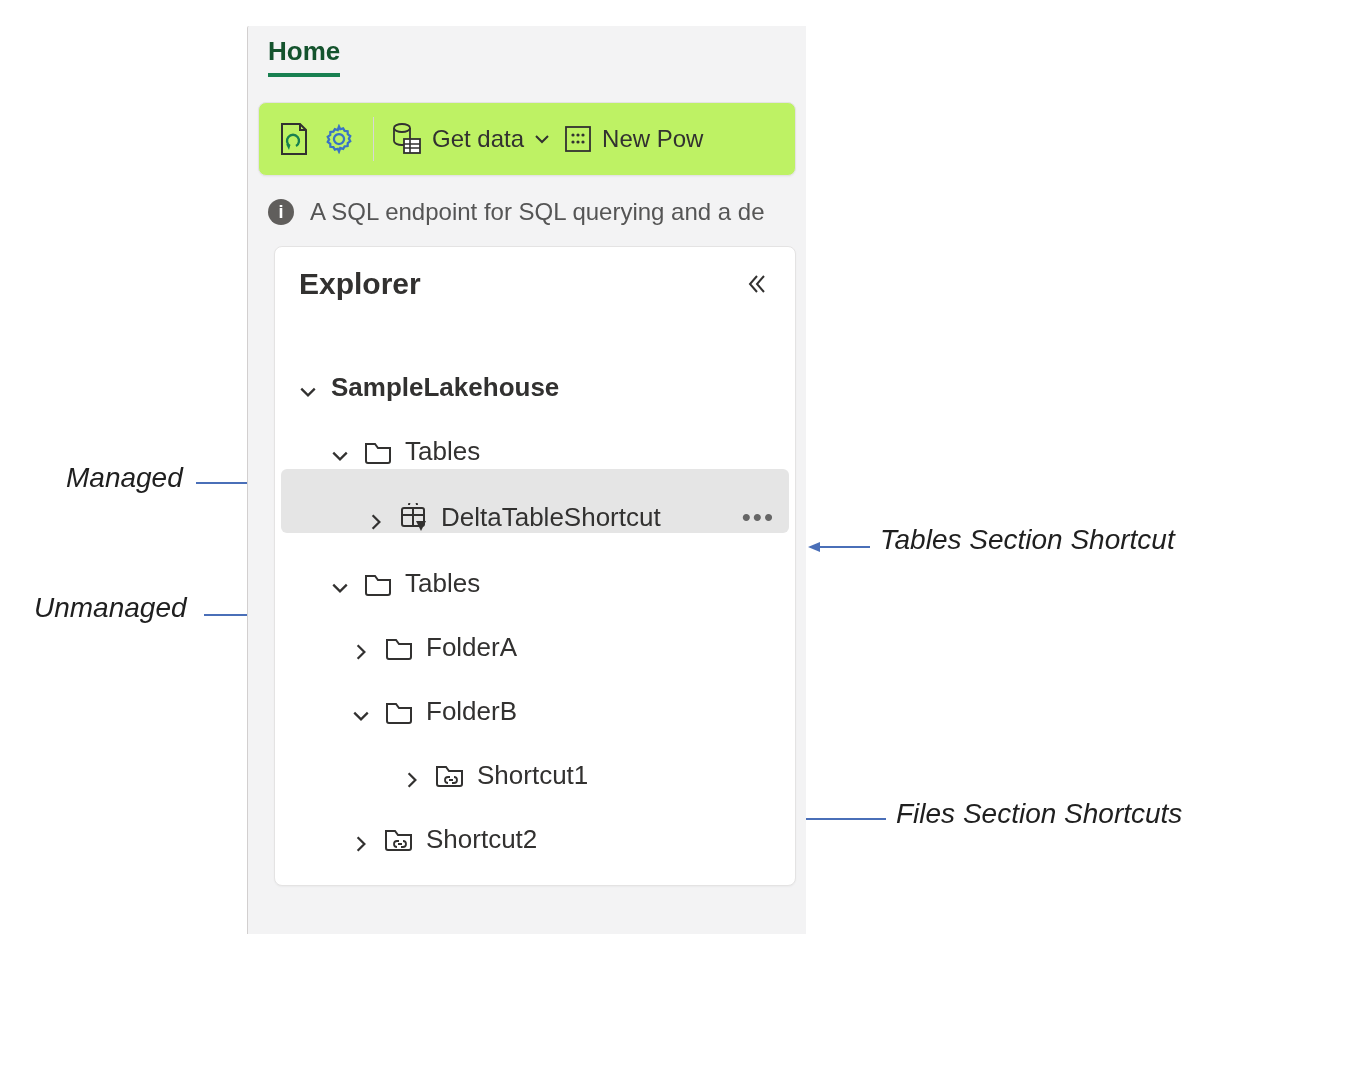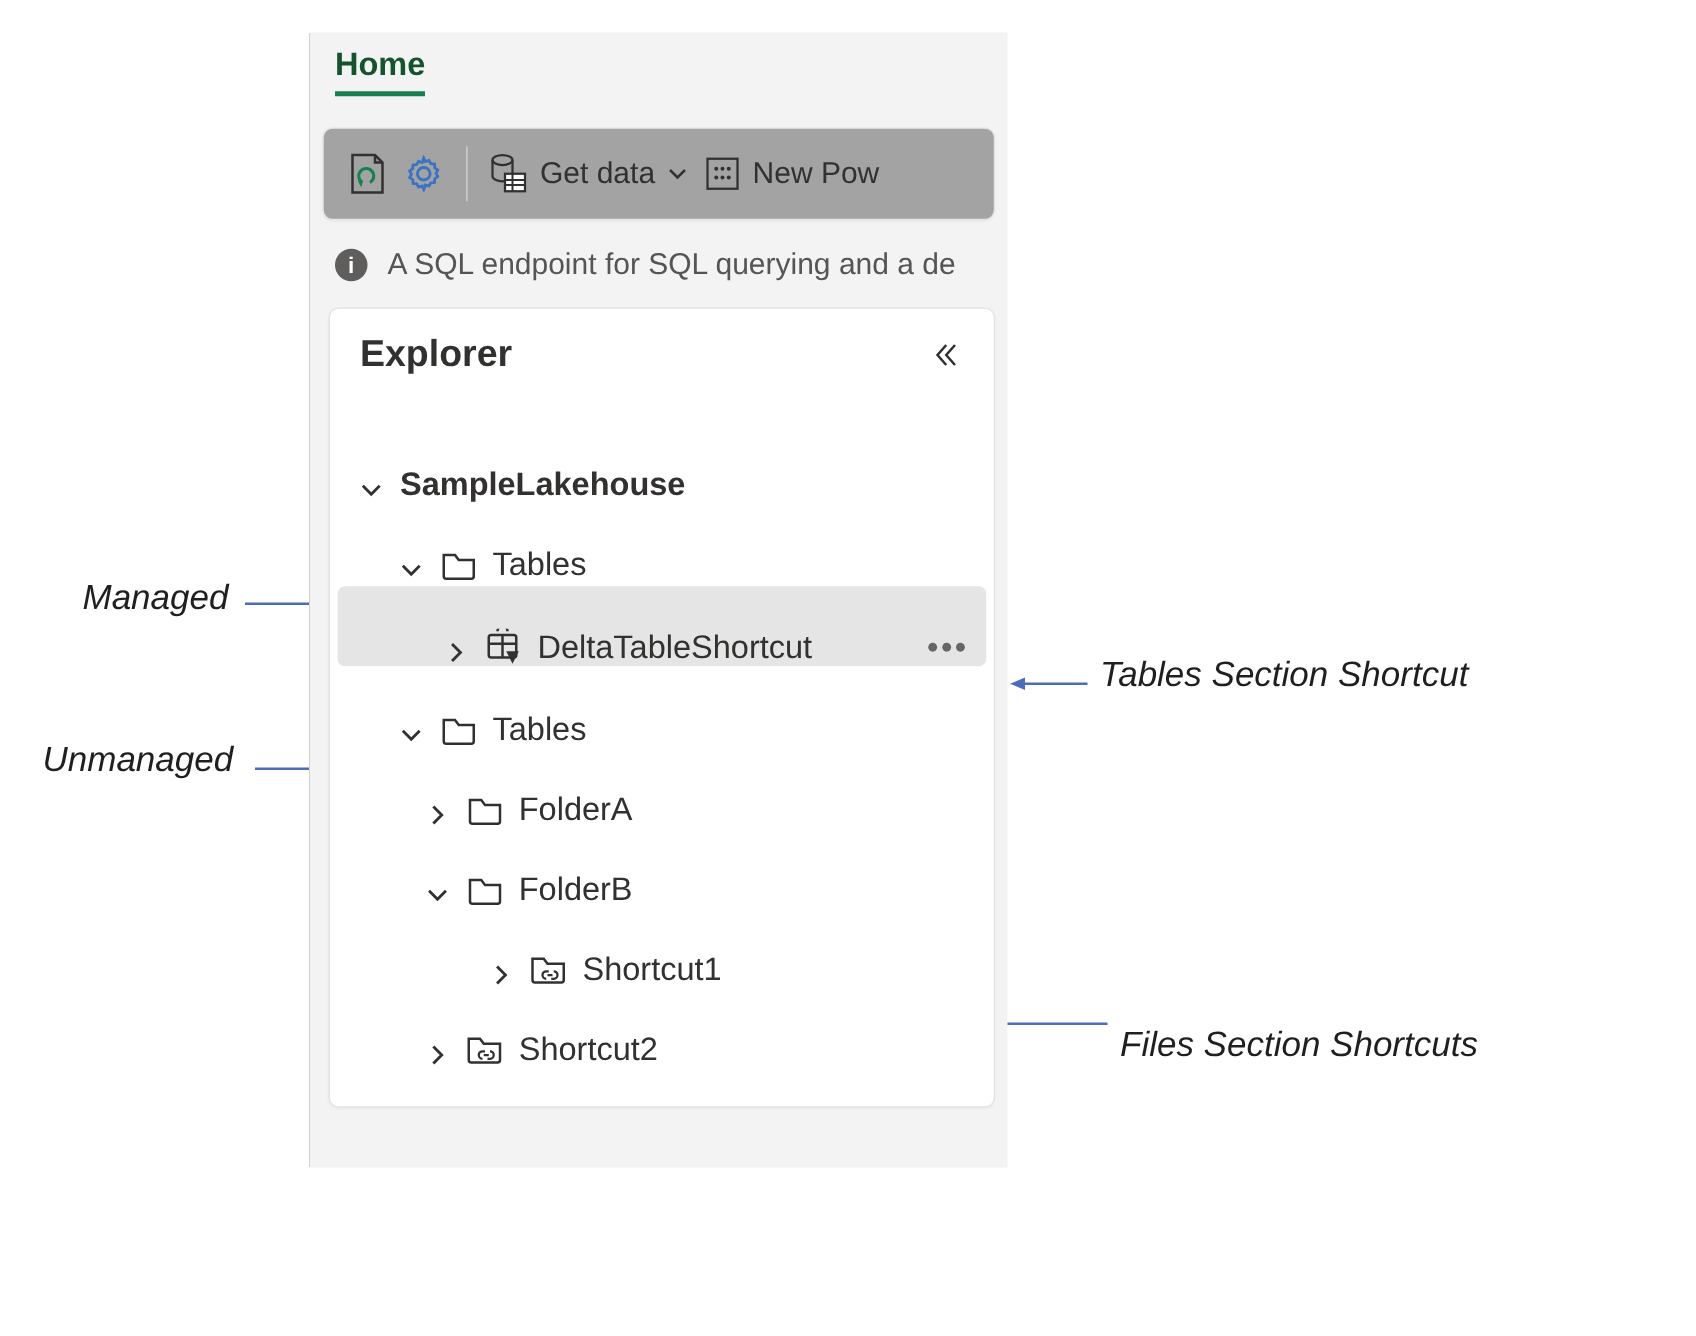--- a/index.html
+++ b/index.html
@@ -34,21 +34,21 @@
     font-size: 26px;
     font-weight: 600;
     color: #14532d;
     padding-bottom: 6px;
     border-bottom: 4px solid #188050;
     cursor: pointer;
   }
   
   .toolbar {
     margin: 8px 10px 0 10px;
-    background: #a3a3a3;
+    background: #bef264;
     border: 1px solid #e4e3e3;
     border-radius: 8px;
     height: 74px;
     display: flex;
     align-items: center;
     padding: 0 18px;
     gap: 14px;
     box-shadow: 0 1px 2px rgba(0,0,0,0.04);
   }
   .tb-icon-btn {
@@ -81,21 +81,21 @@
     background: #605e5c;
     border-radius: 50%;
     color: #fff;
     display: flex; align-items: center; justify-content: center;
     font-size: 18px;
     font-weight: 600;
     flex-shrink: 0;
   }
   
   .explorer-card {
-    margin: 10px 10px 0 15px;
+    margin: 10px 10px 0 26px;
     background: #ffffff;
     border: 1px solid #e4e3e3;
     border-radius: 8px;
     padding: 14px 0 20px 0;
     height: 640px;
     box-shadow: 0 1px 2px rgba(0,0,0,0.04);
   }
   .explorer-header {
     display: flex;
     align-items: center;
@@ -186,21 +186,21 @@
     <line x1="0" y1="7" x2="74" y2="7" stroke="#4a6fb8" stroke-width="2"></line>
     <polygon points="74,2 86,7 74,12" fill="#4a6fb8"></polygon>
   </svg>
 
   <div class="annot" style="left:880px; top:524px;">Tables Section Shortcut</div>
   <svg class="arrow" style="left:808px; top:540px;" width="62" height="14">
     <line x1="62" y1="7" x2="12" y2="7" stroke="#4a6fb8" stroke-width="2"></line>
     <polygon points="12,2 0,7 12,12" fill="#4a6fb8"></polygon>
   </svg>
 
-  <div class="annot" style="left:896px; top:820px;">Files Section Shortcuts</div>
+  <div class="annot" style="left:896px; top:798px;">Files Section Shortcuts</div>
   <svg class="arrow" style="left:620px; top:812px;" width="266" height="14">
     <line x1="266" y1="7" x2="12" y2="7" stroke="#4a6fb8" stroke-width="2"></line>
     <polygon points="12,2 0,7 12,12" fill="#4a6fb8"></polygon>
   </svg>
 
   <div class="app-panel">
 
     <div class="tab-strip">
       <div class="tab">Home</div>
     </div>

